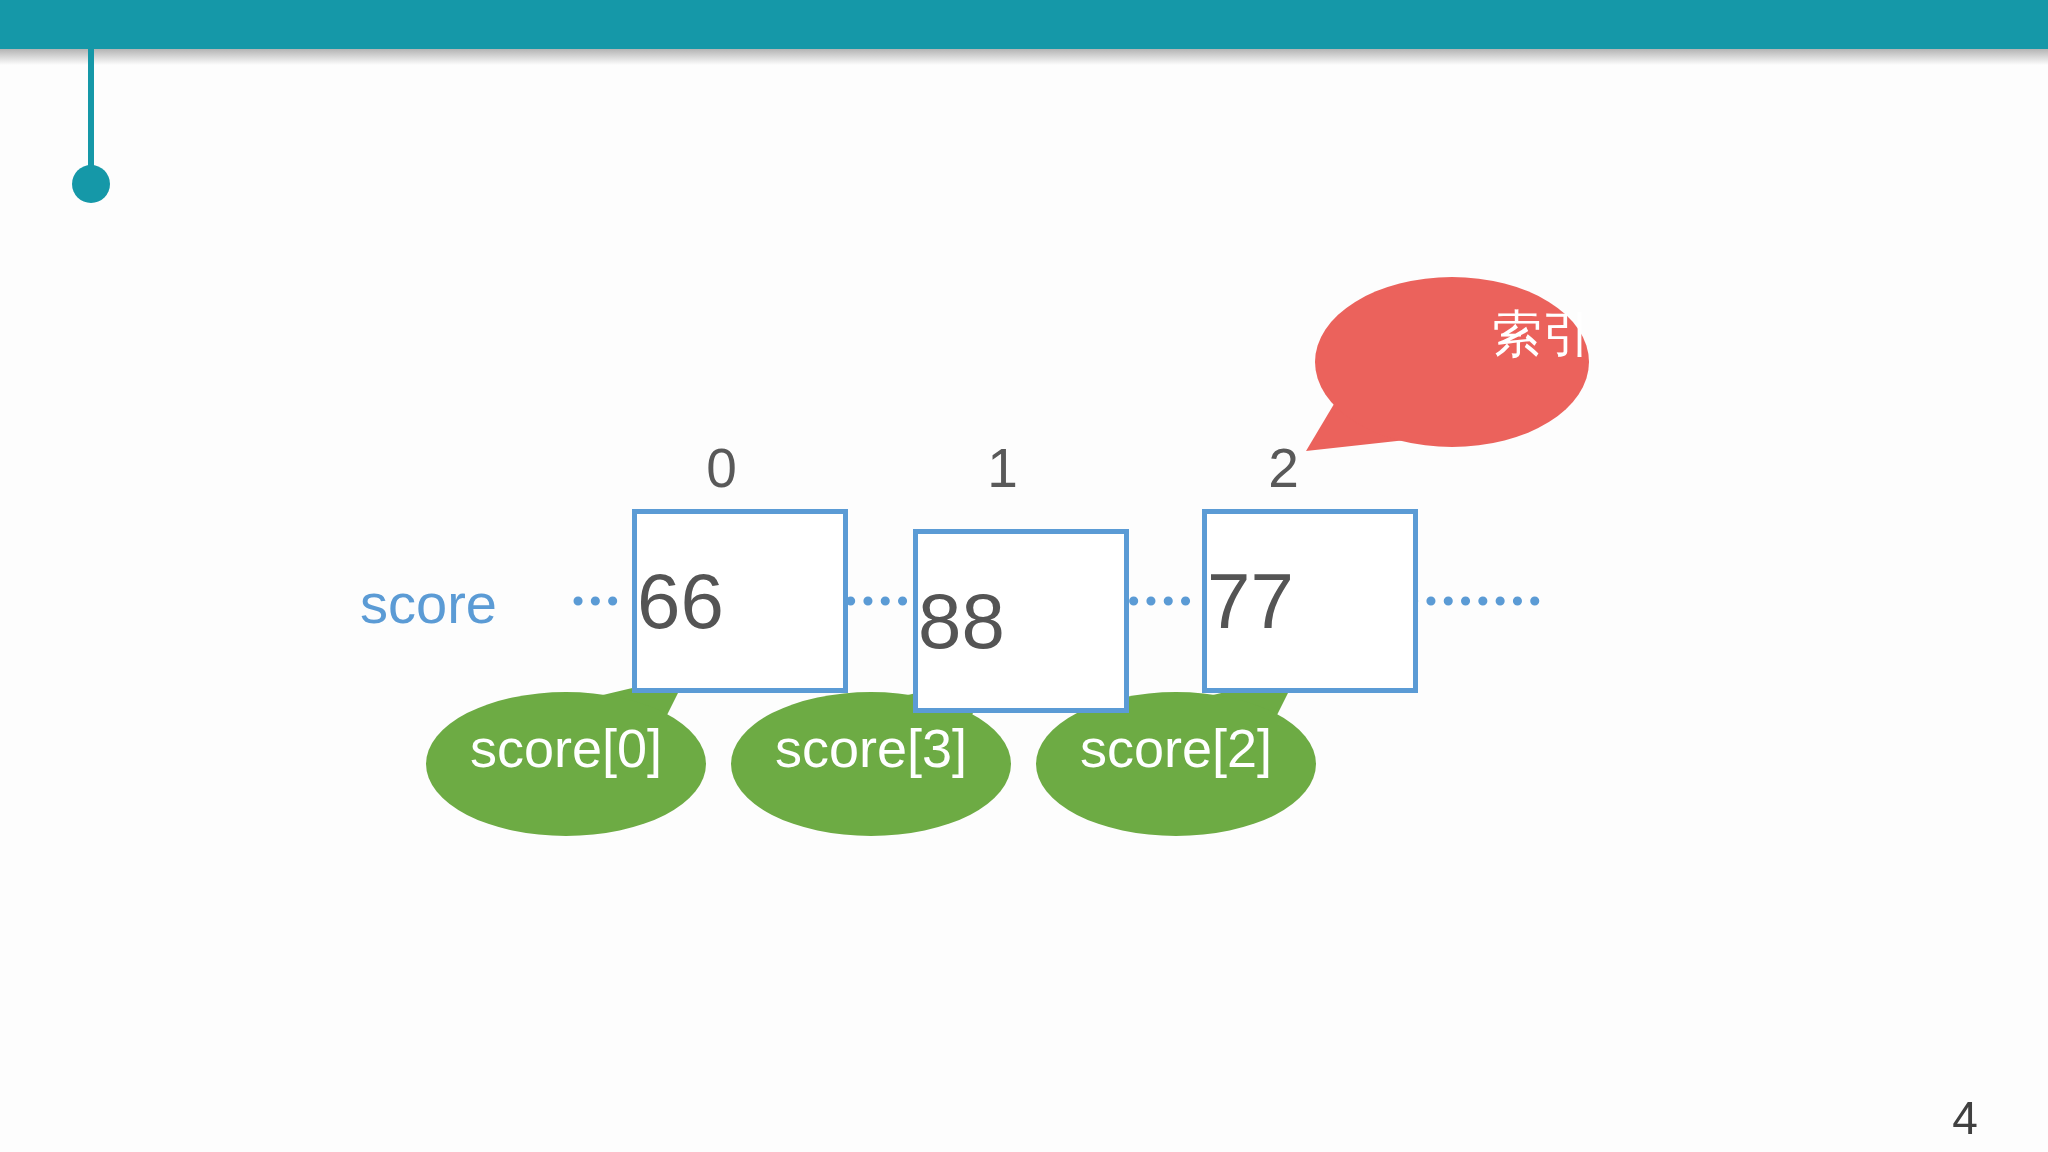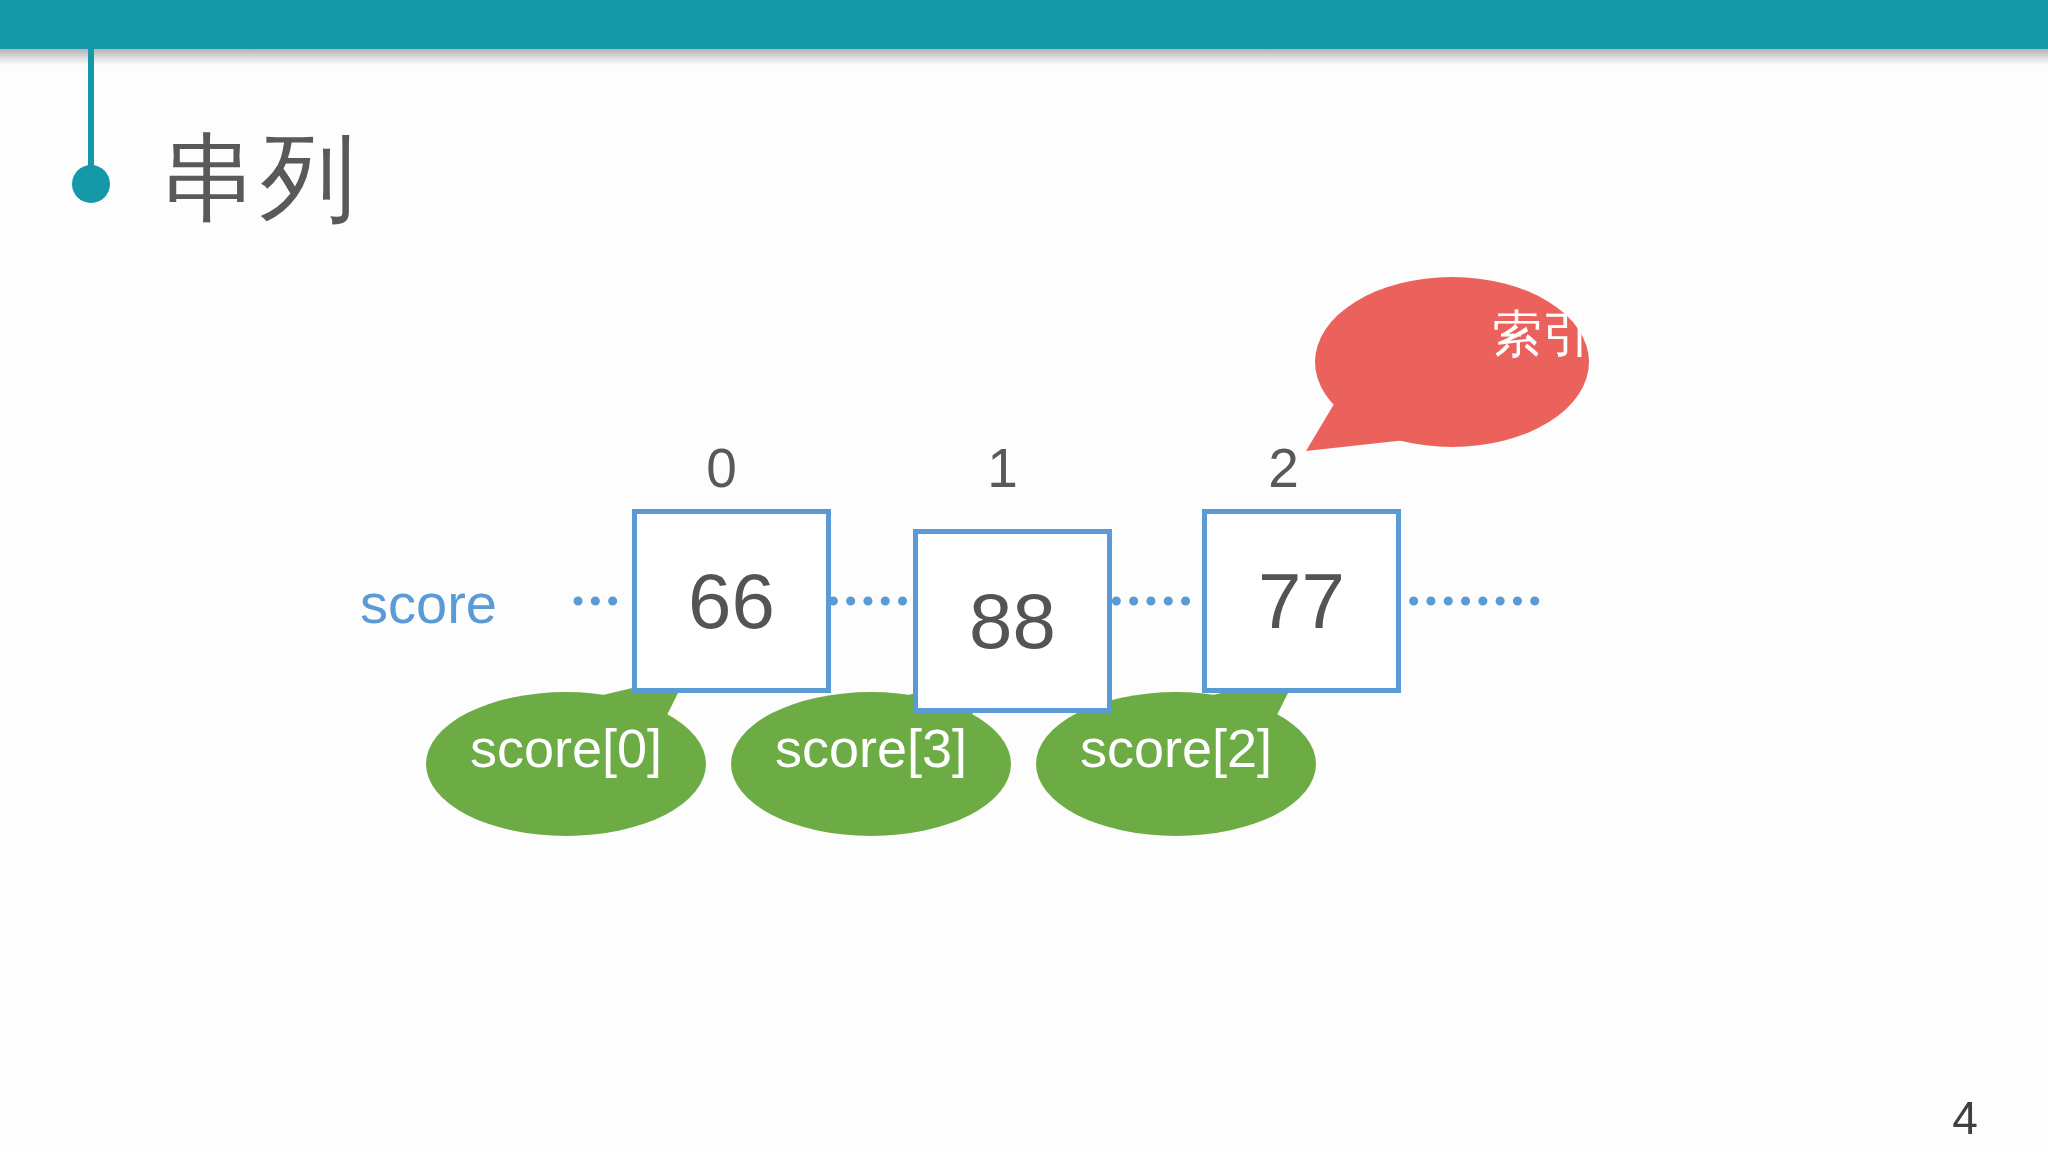--- a/index.html
+++ b/index.html
@@ -39,23 +39,23 @@
   .dots{stroke:var(--box-blue);stroke-width:9;stroke-linecap:round;stroke-dasharray:0.1 17.2;fill:none;}
   .red-fill{fill:var(--callout-red);}
   .green-fill{fill:var(--callout-green);}
   
   .score-label{
     position:absolute;left:360px;top:564px;
     font-size:56px;line-height:80px;color:var(--box-blue);
   }
   
   .cell{
-    position:absolute;top:509px;width:199px;height:184px;
+    position:absolute;top:509px;width:216px;height:184px;
     background:#FFFFFF;border:5px solid var(--box-blue);
-    display:flex;align-items:center;justify-content:center;
+    display:flex;align-items:center;
   }
   .cell-value{font-size:78px;color:var(--value-gray);}
   .cell-0{left:632px;} .cell-1{left:913px;margin-top:20px;} .cell-2{left:1194px;margin-left:8px;}
   
   .index-label{
     position:absolute;top:440px;width:179px;
     text-align:center;font-size:55px;line-height:56px;color:var(--text-gray);
   }
   .index-0{left:632px;} .index-1{left:913px;} .index-2{left:1194px;}
   
@@ -80,21 +80,20 @@
 </head>
 <body>
 
 <div class="slide">
 
   <div class="topbar"></div>
   <div class="topbar-shadow"></div>
   <div class="accent-line"></div>
   <div class="accent-dot"></div>
 
-  <h1 class="title">串列</h1>
 
   <svg class="diagram-svg" viewBox="0 0 2048 1152" xmlns="http://www.w3.org/2000/svg">
 
     <g>
       <line class="dots" x1="578" y1="601" x2="628" y2="601"></line>
       <line class="dots" x1="816" y1="601" x2="909" y2="601"></line>
       <line class="dots" x1="1099" y1="601" x2="1191" y2="601"></line>
       <line class="dots" x1="1379" y1="601" x2="1546" y2="601"></line>
     </g>
 

